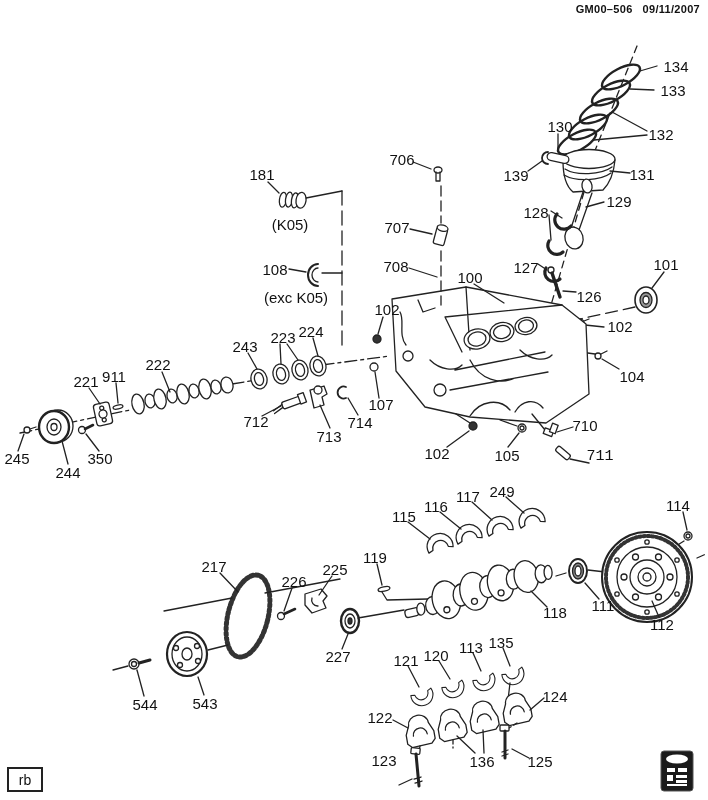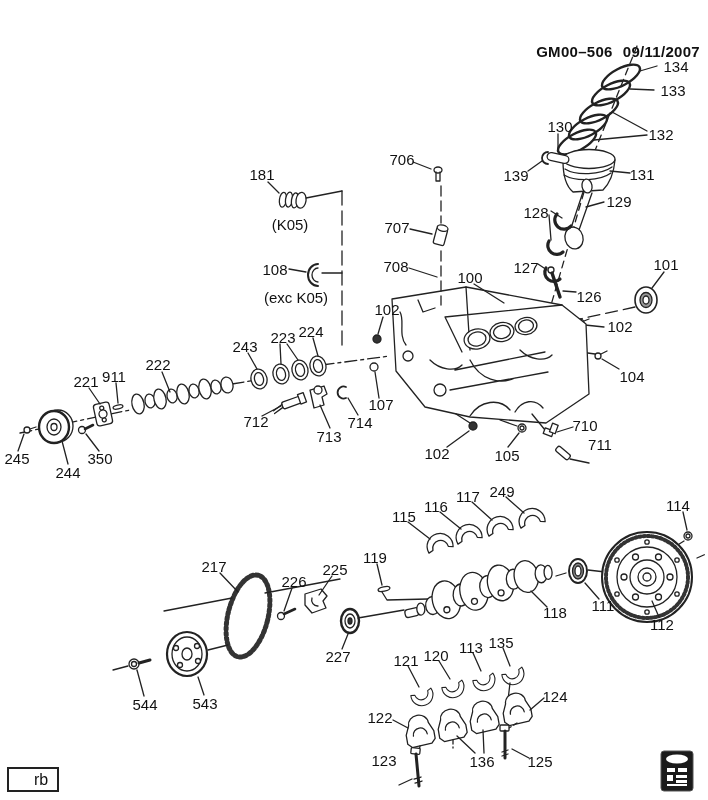--- a/index.html
+++ b/index.html
@@ -1,26 +1,26 @@
 <!DOCTYPE html>
 <html><head>
 <meta charset="utf-8">
 <style>
   html,body{margin:0;padding:0;background:#fff;}
   .page{position:relative;width:708px;height:800px;background:#fff;overflow:hidden;
         font-family:"Liberation Sans",sans-serif;color:#111;}
-  .header{position:absolute;top:3px;right:8px;font-size:15px;font-weight:700;
-          letter-spacing:.3px;white-space:nowrap;margin-top:40px;}
+  .header{position:absolute;top:3px;right:8px;font-size:11px;font-weight:700;
+          letter-spacing:.3px;white-space:nowrap;}
   .header span{margin-left:10px;}
   .art{position:absolute;left:0;top:0;}
   .labels{position:absolute;left:0;top:0;width:708px;height:800px;pointer-events:none;}
   .part-label{position:absolute;transform:translate(-50%,-50%);font-size:15px;
               font-weight:400;white-space:nowrap;color:#111;}
   .rb-badge{position:absolute;left:7px;bottom:8px;width:32px;height:21px;border:2px solid #222;
-            display:flex;align-items:center;justify-content:center;font-size:16px;padding-left:16px;}
+            display:flex;align-items:center;justify-content:center;font-size:14px;}
   .gm-logo{position:absolute;right:14px;bottom:4px;}
 </style>
 </head>
 <body>
 
 <div class="page">
 
   <div class="header">
     <span>GM00–506</span><span>09/11/2007</span>
   </div>
@@ -431,21 +431,21 @@
       <div class="part-label" style="left: 17px; top: 458px;">245</div>
       <div class="part-label" style="left: 68px; top: 472px;">244</div>
       <div class="part-label" style="left: 100px; top: 458px;">350</div>
       <div class="part-label" style="left: 256px; top: 421px;">712</div>
       <div class="part-label" style="left: 329px; top: 436px;">713</div>
       <div class="part-label" style="left: 360px; top: 422px;">714</div>
       <div class="part-label" style="left: 381px; top: 404px;">107</div>
       <div class="part-label" style="left: 437px; top: 453px;">102</div>
       <div class="part-label" style="left: 507px; top: 455px;">105</div>
       <div class="part-label" style="left: 585px; top: 425px;">710</div>
-      <div class="part-label" style="left: 600px; top: 444px;">711</div>
+      <div class="part-label" style="left: 600px; top: 456px; font-family: Liberation Mono, monospace;">711</div>
       <div class="part-label" style="left: 404px; top: 516px;">115</div>
       <div class="part-label" style="left: 436px; top: 506px;">116</div>
       <div class="part-label" style="left: 468px; top: 496px;">117</div>
       <div class="part-label" style="left: 502px; top: 491px;">249</div>
       <div class="part-label" style="left: 678px; top: 505px;">114</div>
       <div class="part-label" style="left: 214px; top: 566px;">217</div>
       <div class="part-label" style="left: 294px; top: 581px;">226</div>
       <div class="part-label" style="left: 335px; top: 569px;">225</div>
       <div class="part-label" style="left: 375px; top: 557px;">119</div>
       <div class="part-label" style="left: 338px; top: 656px;">227</div>

